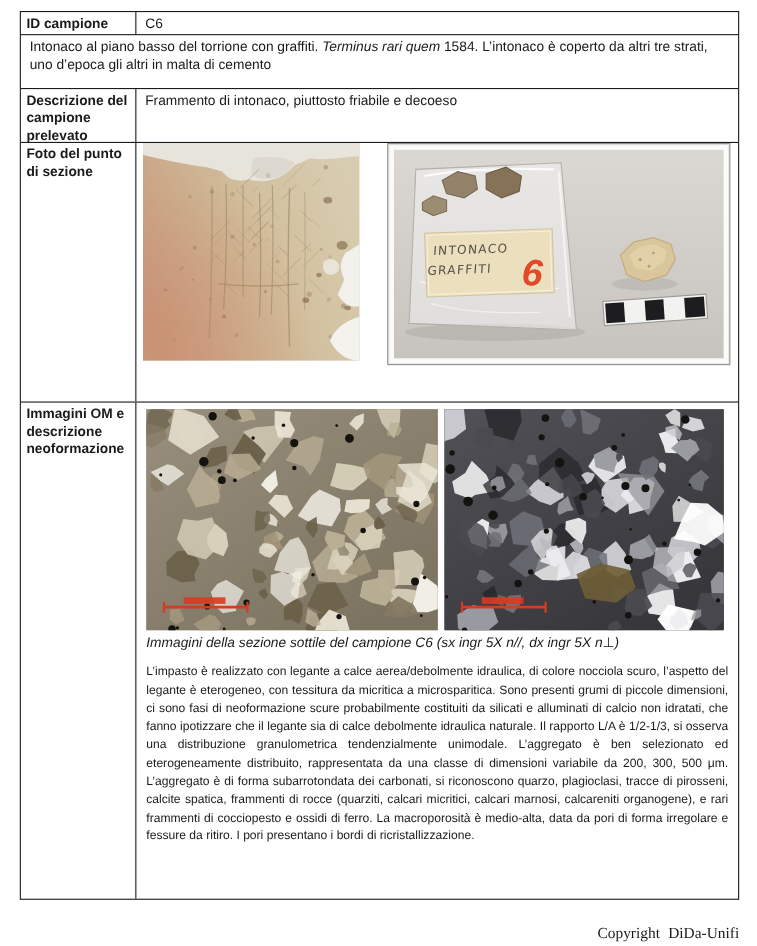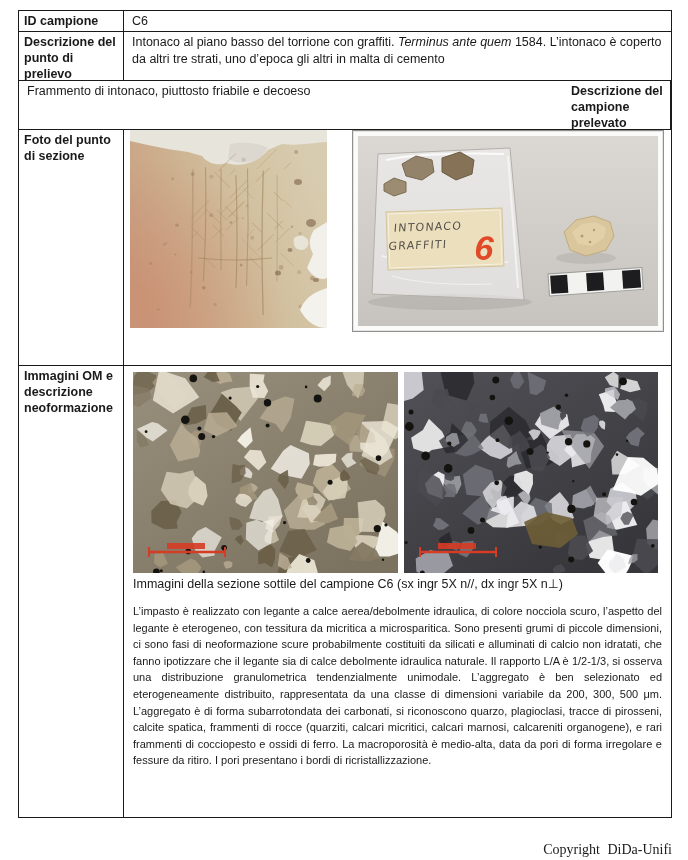--- a/index.html
+++ b/index.html
@@ -48,21 +48,21 @@
     padding:5px;box-sizing:border-box;
     box-shadow:inset 0 0 0 1px #e4e4e2;
   }
   .framed-photo svg{display:block;width:300px;height:190px;}
 
   
   .om-wrap{display:flex;gap:6px;margin:4px 0 0 1px;}
   .om-img{display:block;width:265px;height:201px;background:#8a8070;}
   .om-img.right{width:254px;background:#46464b;}
   .om-caption{
-    font-size:12.5px;line-height:16px;
+    font-style:italic;font-size:12.5px;line-height:16px;
     margin:3px 0 0 1px;
     font-family:"Liberation Sans","DejaVu Sans",sans-serif;
   }
   .om-desc{
     margin:11px 1px 0 1px;
     text-align:justify;
     font-size:11px;line-height:16.6px;
   }
 
   .copyright{
@@ -81,27 +81,26 @@
 
 <div class="page">
   <div class="doc-table">
 
     <div class="row r1">
       <div class="cell label-cell">ID campione</div>
       <div class="cell value-cell">C6</div>
     </div>
 
     <div class="row r2">
-      <div class="cell label-cell">Descrizione del punto di prelievo</div>
-      <div class="cell value-cell"><span>Intonaco al piano basso del torrione con graffiti. </span><span class="italic">Terminus ante quem</span><span> 1584. L’intonaco è coperto da altri tre strati, uno d’epoca gli altri in malta di cemento</span></div>
+      <div class="cell value-cell"><span>Intonaco al piano basso del torrione con graffiti. </span><span class="italic">Terminus rari quem</span><span> 1584. L’intonaco è coperto da altri tre strati, uno d’epoca gli altri in malta di cemento</span></div>
     </div>
 
     <div class="row r3">
+      <div class="cell label-cell">Descrizione del campione prelevato</div>
       <div class="cell value-cell">Frammento di intonaco, piuttosto friabile e decoeso</div>
-      <div class="cell label-cell">Descrizione del campione prelevato</div>
     </div>
 
     <div class="row r4">
       <div class="cell label-cell">Foto del punto di sezione</div>
       <div class="cell value-cell">
 
         <svg class="wall-photo" viewBox="0 0 197 198" preserveAspectRatio="none">
           <defs>
             <linearGradient id="wg" x1="0" y1="0.7" x2="1" y2="0.3">
               <stop offset="0" stop-color="#c89a7e"></stop>

